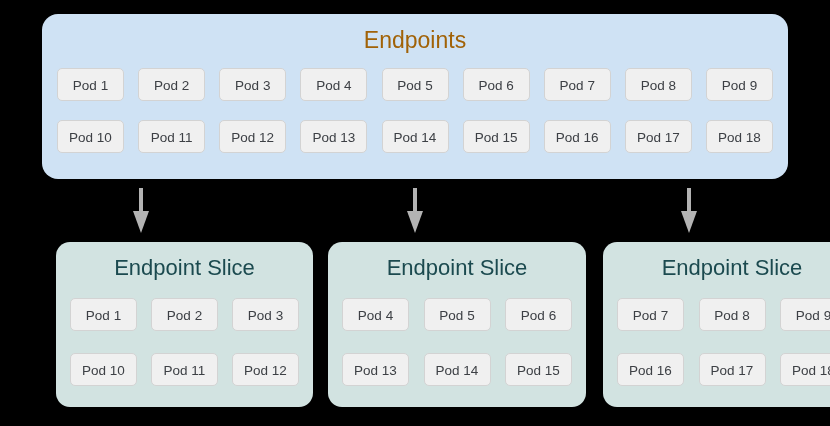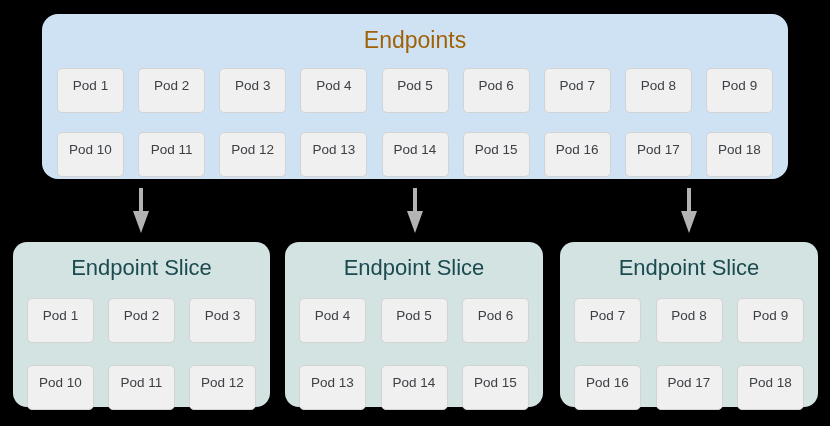--- a/index.html
+++ b/index.html
@@ -31,21 +31,21 @@
   .ep-row {
     margin: 14px 15px 0 15px;
     display: flex;
     justify-content: space-between;
   }
   .ep-row + .ep-row { margin-top: 19px; }
 
   
   .pod {
     box-sizing: border-box;
-    width: 67px; height: 45px;
+    width: 67px; height: 33px;
     background: #f0f0f0;
     border: 1px solid #d3d3d3;
     border-radius: 5px;
     color: #3d4045;
     font-size: 13.5px;
     line-height: 33px;
     text-align: center;
     white-space: nowrap;
   }
 
@@ -60,20 +60,21 @@
   .arrow-right  { left: 679px; }
 
   
   .slice-box {
     position: absolute;
     top: 242px;
     height: 165px;
     background: #d2e3e1;
     border-radius: 14px;
     box-sizing: border-box;
+    margin-left: 43px;
   }
   .slice-left   { left: 13px;  width: 257px; }
   .slice-middle { left: 285px; width: 258px; }
   .slice-right  { left: 560px; width: 258px; }
   .slice-title {
     padding-top: 12px;
     line-height: 28px;
     text-align: center;
     font-size: 22px;
     color: #1b4a4f;

